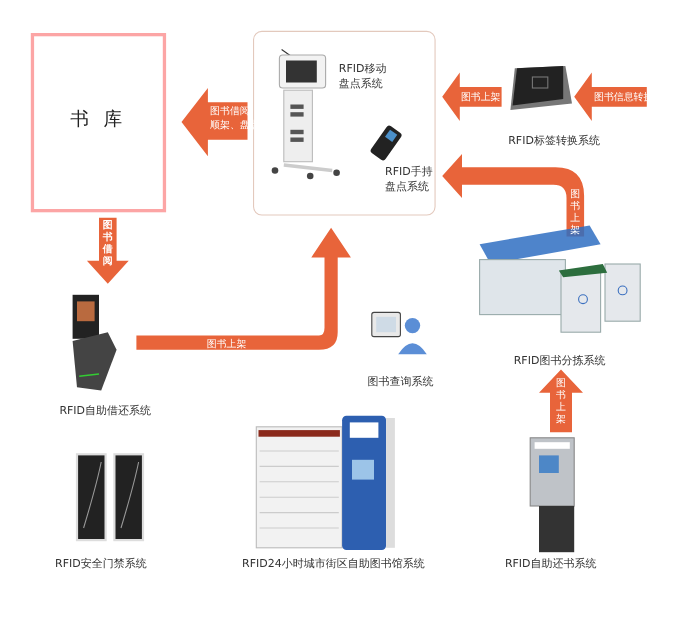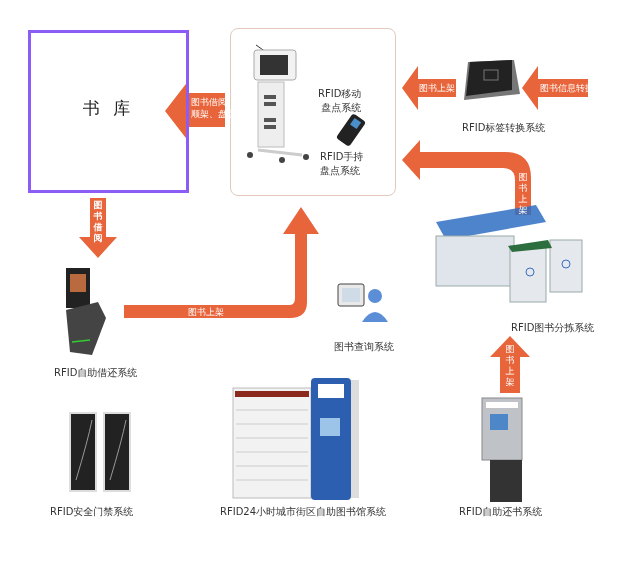--- a/index.html
+++ b/index.html
@@ -1,22 +1,22 @@
 <!DOCTYPE html>
 <html><head>
 <meta charset="utf-8">
 <style>
   html, body { margin:0; padding:0; background:#fff; }
   body { width:629px; height:562px; position:relative; overflow:hidden;
          font-family:"DejaVu Sans", "Liberation Sans", sans-serif; color:#333; }
   .lbl { position:absolute; font-size:10px; color:#333; white-space:nowrap; text-align:center; }
   .vtxt { position:absolute; color:#fff; font-size:9px; line-height:11px; width:12px; text-align:center; word-break:break-all; }
   .atxt { position:absolute; color:#fff; font-size:9px; white-space:nowrap; }
-  #stacks { position:absolute; left:28px; top:30px; width:161px; height:163px;
-            border:3px solid #8b5cf6; box-sizing:border-box; }
+  #stacks { position:absolute; left:28px; top:30px; width:123px; height:163px;
+            border:3px solid #fca5a5; box-sizing:border-box; }
   #stacks-title { position:absolute; left:0; right:0; top:64px; text-align:center;
                   font-size:17px; letter-spacing:4px; color:#222; }
   #inventory-box { position:absolute; left:230px; top:28px; width:166px; height:168px;
                    border:1px solid #e3c9bd; border-radius:8px; box-sizing:border-box; }
   svg { position:absolute; left:0; top:0; }
 </style>
 </head>
 <body>
 
 <svg width="629" height="562">
@@ -125,27 +125,27 @@
   <div>图书借阅、</div>
   <div>顺架、盘点</div>
 </div>
 <div class="vtxt" style="left:92px;top:200px;font-weight:bold;">图书借阅</div>
 <div class="atxt" style="left:188px;top:306px;">图书上架</div>
 <div class="atxt" style="left:419px;top:82px;">图书上架</div>
 <div class="atxt" style="left:540px;top:82px;text-align:right;">图书信息转换</div>
 <div class="vtxt" style="left:517px;top:172px;">图书上架</div>
 <div class="vtxt" style="left:504px;top:344px;">图书上架</div>
 
-<div class="lbl" style="left:318px;top:56px;text-align:right;line-height:14px;margin-top:31px;">
+<div class="lbl" style="left:308px;top:56px;text-align:left;line-height:14px;">
   <div>RFID移动</div>
   <div>盘点系统</div>
 </div>
-<div class="lbl" style="left:320px;top:150px;text-align:left;line-height:14px;">
+<div class="lbl" style="left:350px;top:150px;text-align:left;line-height:14px;">
   <div>RFID手持</div>
   <div>盘点系统</div>
 </div>
 <div class="lbl" style="left:462px;top:121px;">RFID标签转换系统</div>
-<div class="lbl" style="left:467px;top:321px;margin-left:44px;">RFID图书分拣系统</div>
+<div class="lbl" style="left:467px;top:321px;">RFID图书分拣系统</div>
 <div class="lbl" style="left:54px;top:366px;">RFID自助借还系统</div>
 <div class="lbl" style="left:334px;top:340px;">图书查询系统</div>
 <div class="lbl" style="left:50px;top:505px;">RFID安全门禁系统</div>
 <div class="lbl" style="left:220px;top:505px;">RFID24小时城市街区自助图书馆系统</div>
 <div class="lbl" style="left:459px;top:505px;">RFID自助还书系统</div>
 
 </body></html>

